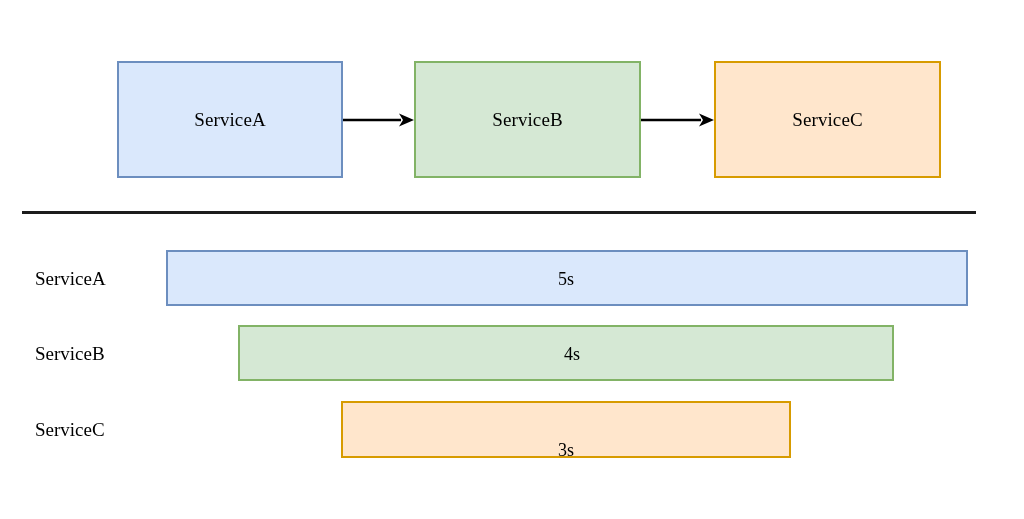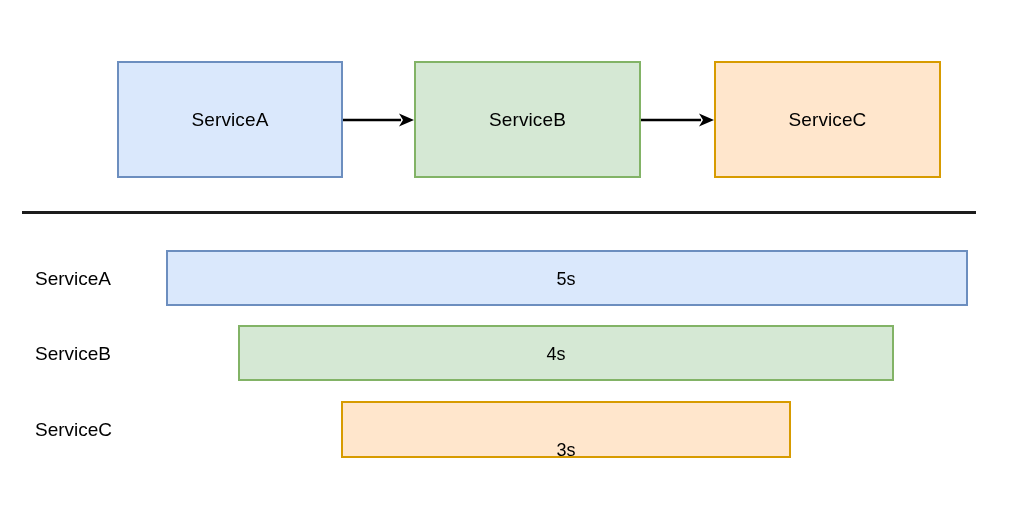--- a/index.html
+++ b/index.html
@@ -10,20 +10,21 @@
   body {
     font-family: "Liberation Sans", sans-serif;
     color: #000000;
   }
   #canvas {
     position: relative;
     width: 1024px;
     height: 486px;
     background: #ffffff;
     overflow: hidden;
+    font-family: Liberation Serif, serif;
   }
 
   
   .flow-box {
     position: absolute;
     box-sizing: border-box;
     border-width: 2px;
     border-style: solid;
     display: flex;
     align-items: center;
@@ -102,21 +103,21 @@
   <div class="divider" id="section-divider" style="left: 22px; top: 211px; width: 954px; height: 3px; background: rgb(28, 28, 28);"></div>
 
   <div>
 
     <div class="gantt-label" id="tl-label-0" style="left: 35px; top: 269px;">ServiceA</div>
     <div class="gantt-bar" id="tl-bar-0" style="left: 166px; top: 250px; width: 802px; height: 56px; background: rgb(218, 232, 252); border-color: rgb(108, 142, 191);"></div>
     <div class="gantt-value" id="tl-value-0" style="left: 566px; top: 270px;">5s</div>
 
     <div class="gantt-label" id="tl-label-1" style="left: 35px; top: 344px;">ServiceB</div>
     <div class="gantt-bar" id="tl-bar-1" style="left: 238px; top: 325px; width: 656px; height: 56px; background: rgb(213, 232, 212); border-color: rgb(130, 179, 102);"></div>
-    <div class="gantt-value" id="tl-value-1" style="left: 556px; top: 345px;">4s</div>
+    <div class="gantt-value" id="tl-value-1" style="left: 572px; top: 345px;">4s</div>
 
     <div class="gantt-label" id="tl-label-2" style="left: 35px; top: 420px;">ServiceC</div>
     <div class="gantt-bar" id="tl-bar-2" style="left: 341px; top: 401px; width: 450px; height: 57px; background: rgb(255, 230, 204); border-color: rgb(215, 155, 0);"></div>
     <div class="gantt-value" id="tl-value-2" style="left: 566px; top: 441px;">3s</div>
 
   </div>
 
 </div>
 
 </body></html>

